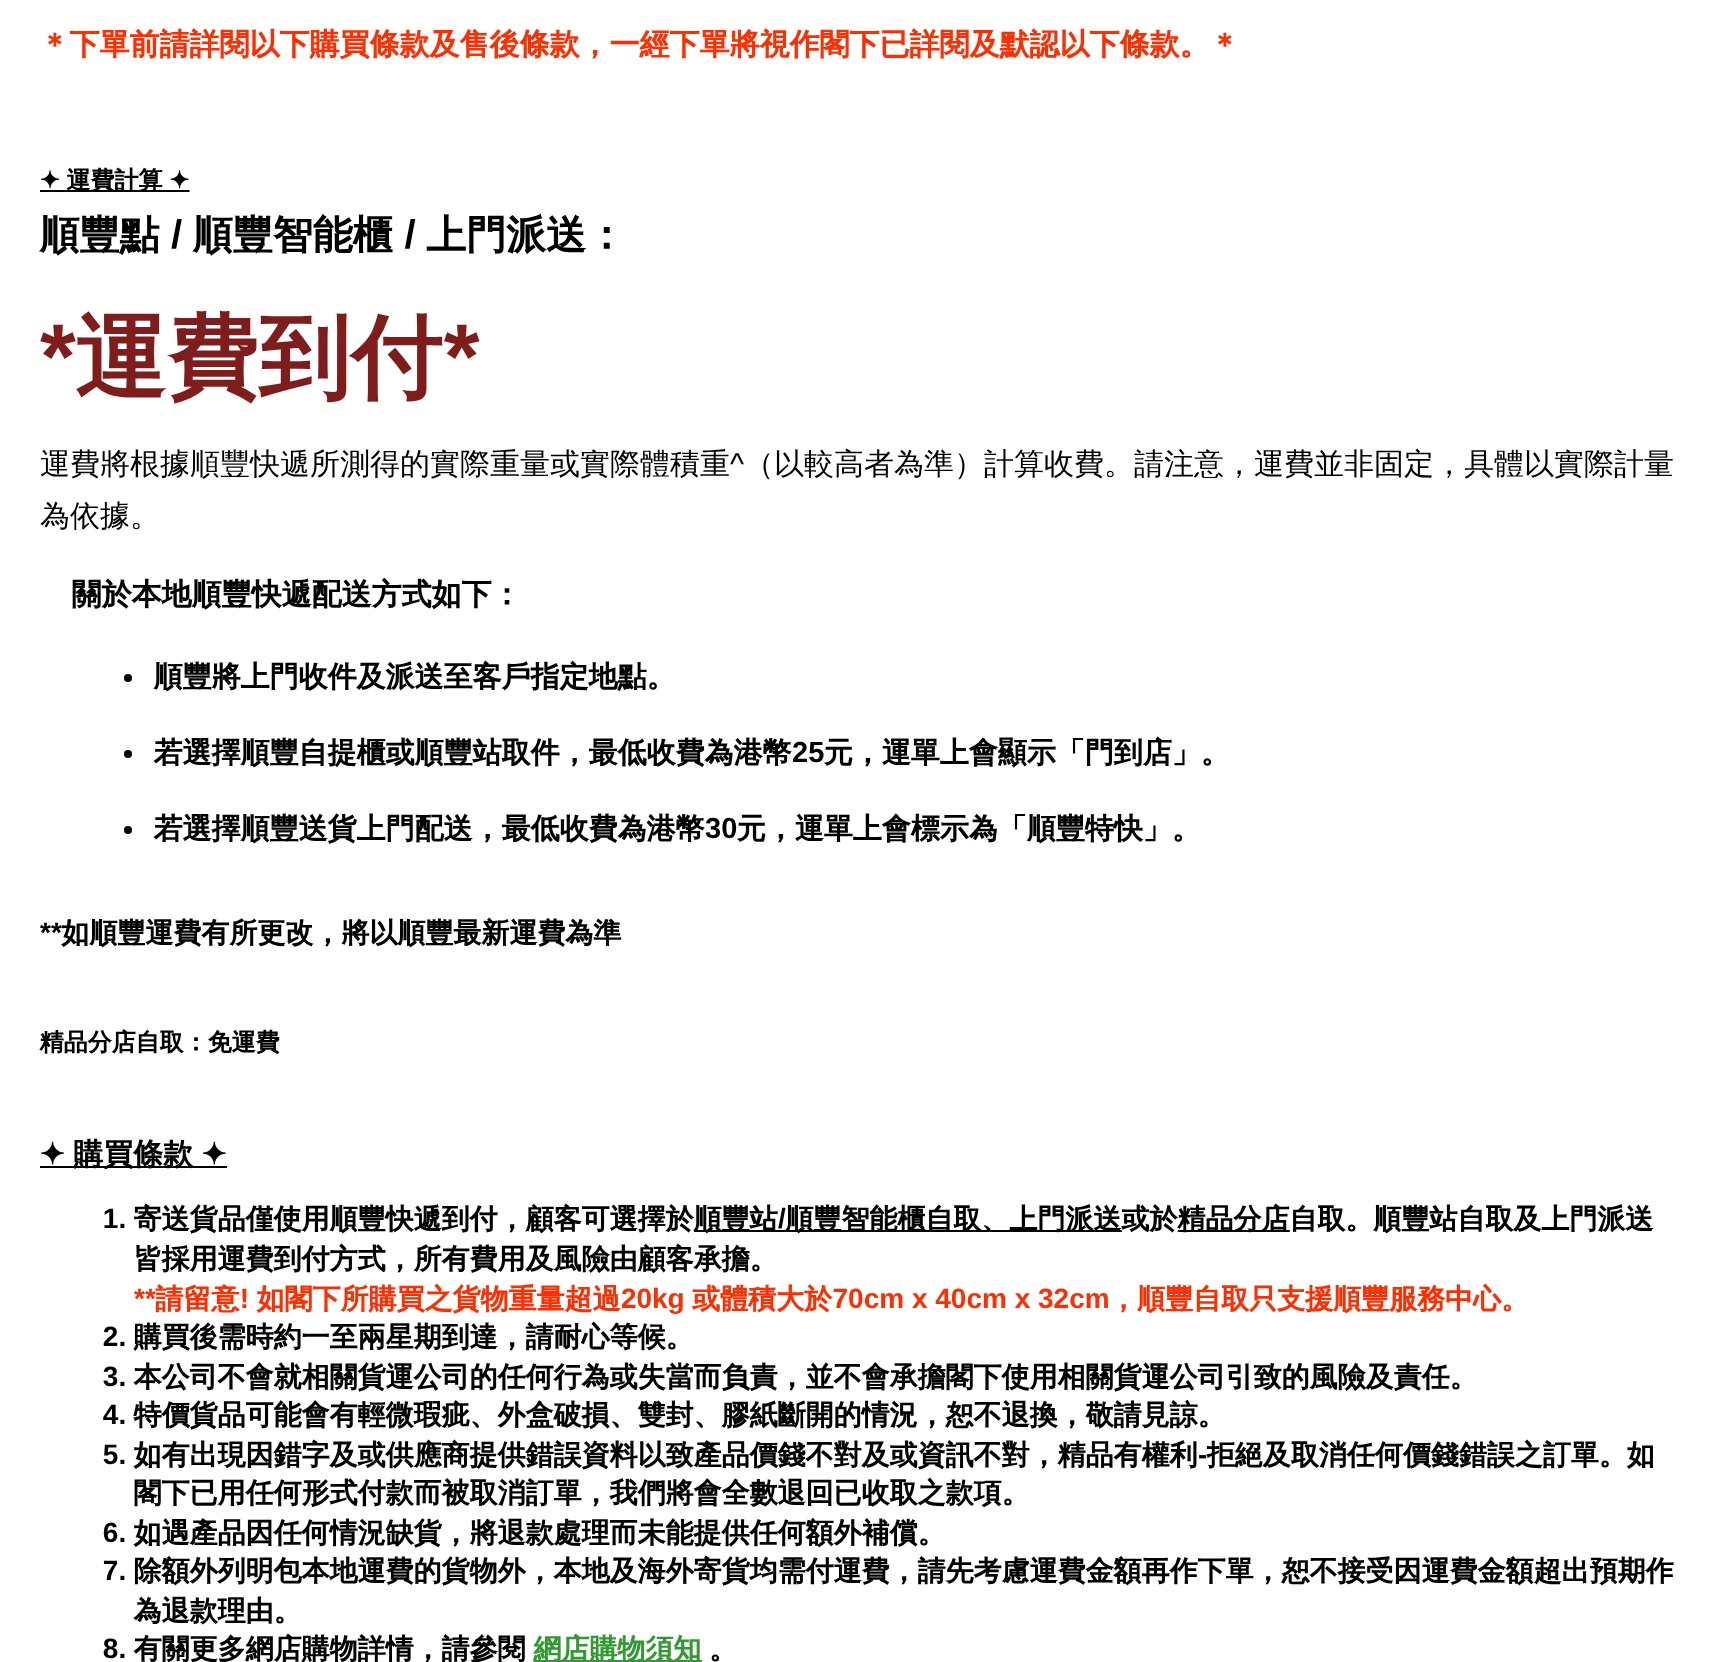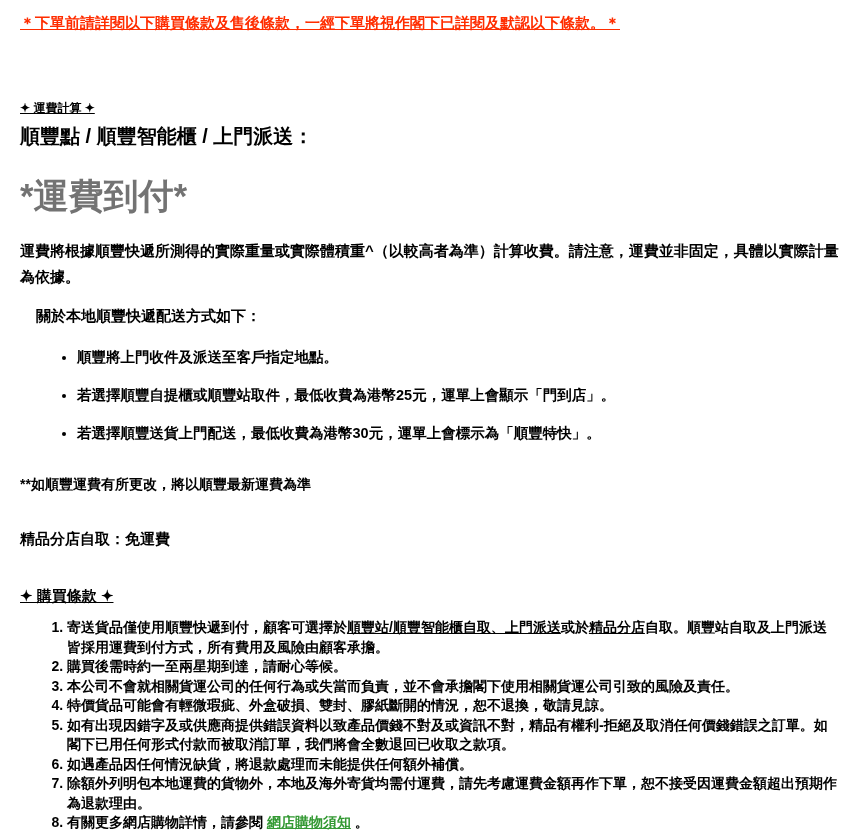--- a/index.html
+++ b/index.html
@@ -9,46 +9,45 @@
     box-sizing: border-box;
     padding: 14px 22px 20px 20px;
     font-family: "Liberation Sans", sans-serif;
     color: #000000;
   }
   .top-notice {
     color: #FF2D00;
     font-weight: 700;
     font-size: 15px;
     line-height: 18px;
-    text-decoration: underline;
-    margin: 0 0 64px 0;
+    margin: 0 0 46px 0;
   }
   .sec-title {
     font-size: 12px;
     font-weight: 700;
     line-height: 24px;
     text-decoration: underline;
     margin: 0;
   }
   .sec-subtitle {
     font-size: 20px;
     font-weight: 700;
     line-height: 24px;
     margin: 4px 0 0 0;
   }
   .big-highlight {
-    color: #737373;
-    font-size: 35px;
+    color: #7f1d1d;
+    font-size: 46px;
     font-weight: 700;
     line-height: 40px;
     margin: 28px 0 0 0;
   }
   .para-intro {
     font-size: 15px;
-    font-weight: 700;
+    font-weight: 400;
     line-height: 26px;
     margin: 22px 0 14px 0;
   }
   .para-lead {
     font-size: 15px;
     font-weight: 700;
     line-height: 20px;
     margin: 16px 0 0 16px;
   }
   ul.bullets {
@@ -62,21 +61,21 @@
     line-height: 19px;
     margin-bottom: 19px;
   }
   .note {
     font-size: 14px;
     font-weight: 700;
     line-height: 18px;
     margin: 32px 0 0 0;
   }
   .pickup {
-    font-size: 15px;
+    font-size: 12px;
     font-weight: 700;
     line-height: 18px;
     margin: 37px 0 0 0;
   }
   .terms-title {
     font-size: 15px;
     font-weight: 700;
     line-height: 18px;
     text-decoration: underline;
     margin: 39px 0 0 0;
@@ -126,20 +125,21 @@
 
 <div class="note">**如順豐運費有所更改，將以順豐最新運費為準</div>
 
 <div class="pickup">精品分店自取：免運費</div>
 
 <div class="terms-title">✦ 購買條款 ✦</div>
 
 <ol class="terms">
   <li>
     <span>寄送貨品僅使用順豐快遞到付，顧客可選擇於</span><span class="u">順豐站/順豐智能櫃自取、上門派送</span><span>或於</span><span class="u">精品分店</span><span>自取。順豐站自取及上門派送皆採用運費到付方式，所有費用及風險由顧客承擔。</span>
+    <div class="warning">**請留意! 如閣下所購買之貨物重量超過20kg 或體積大於70cm x 40cm x 32cm，順豐自取只支援順豐服務中心。</div>
   </li>
   <li>購買後需時約一至兩星期到達，請耐心等候。</li>
   <li>本公司不會就相關貨運公司的任何行為或失當而負責，並不會承擔閣下使用相關貨運公司引致的風險及責任。</li>
   <li>特價貨品可能會有輕微瑕疵、外盒破損、雙封、膠紙斷開的情況，恕不退換，敬請見諒。</li>
   <li>如有出現因錯字及或供應商提供錯誤資料以致產品價錢不對及或資訊不對，精品有權利-拒絕及取消任何價錢錯誤之訂單。如閣下已用任何形式付款而被取消訂單，我們將會全數退回已收取之款項。</li>
   <li>如遇產品因任何情況缺貨，將退款處理而未能提供任何額外補償。</li>
   <li>除額外列明包本地運費的貨物外，本地及海外寄貨均需付運費，請先考慮運費金額再作下單，恕不接受因運費金額超出預期作為退款理由。</li>
   <li>
     <span>有關更多網店購物詳情，請參閱 </span><a class="green-link">網店購物須知</a><span> 。</span>
   </li>

